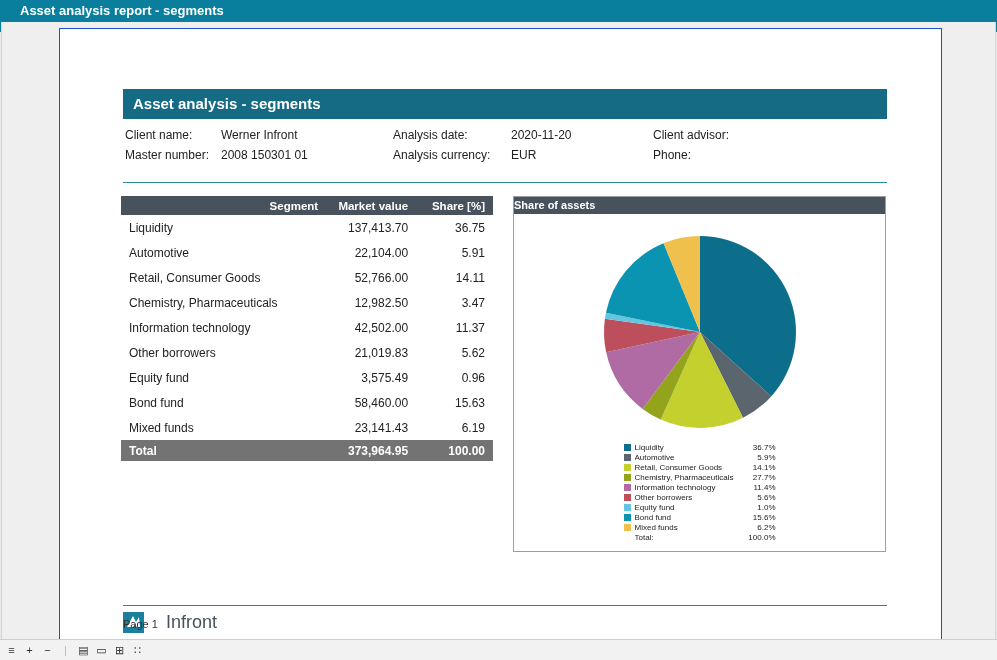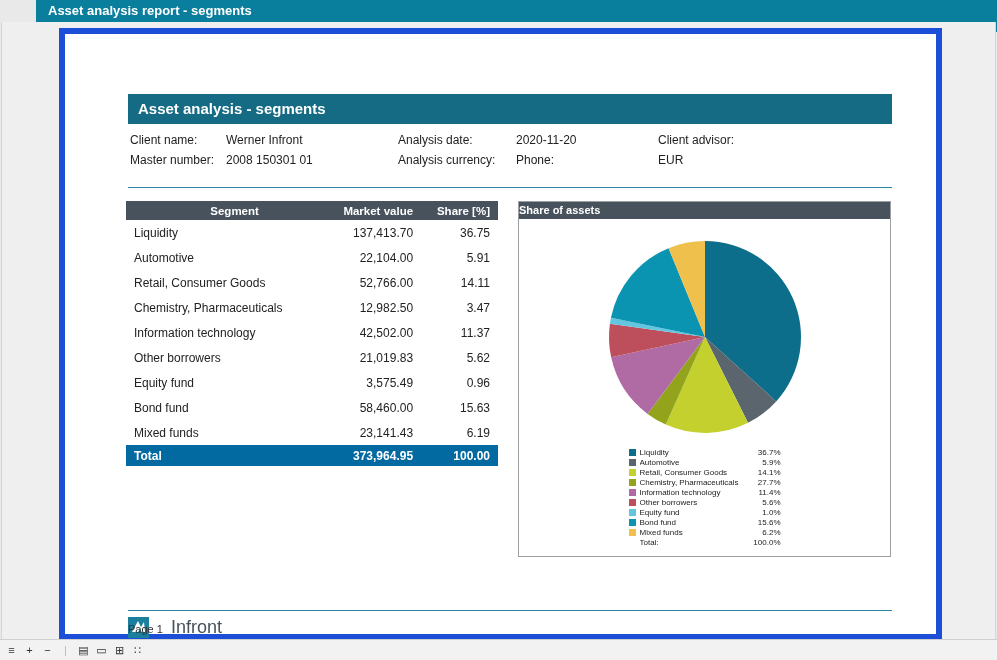--- a/index.html
+++ b/index.html
@@ -2,48 +2,48 @@
 <html><head>
 <meta charset="utf-8">
 <style>
   html,body{margin:0;padding:0}
   body{
     width:997px;height:660px;position:relative;overflow:hidden;
     font-family:"Liberation Sans",sans-serif;background:#e9e9e9;
   }
   .titlebar{
     position:absolute;top:0;left:0;right:0;height:32px;background:#0a7f9d;
-    color:#fff;font-size:13px;font-weight:bold;line-height:22px;padding-left:12px;margin-left:36px;
+    color:#fff;font-size:13px;font-weight:bold;line-height:22px;padding-left:20px;
   }
   .viewport{
     position:absolute;top:22px;left:1px;right:1px;bottom:20px;
     background:#efefef;overflow:hidden;border-left:1px solid #d6d6d6;border-right:1px solid #d6d6d6;
   }
   .page{
     position:absolute;left:57px;top:6px;width:883px;height:612px;
-    background:#fff;border:6px solid #1d4ed8;box-sizing:border-box;
+    background:#fff;border:1px solid #1d4ed8;box-sizing:border-box;
   }
   .banner{
     position:absolute;left:63px;top:60px;width:764px;height:30px;box-sizing:border-box;
     background:#156b84;color:#fff;font-size:15px;font-weight:bold;line-height:30px;padding-left:10px;
   }
   .info{position:absolute;left:65px;top:96px;width:762px;font-size:12px;color:#222}
   .info-row{display:grid;grid-template-columns:96px 172px 118px 142px 1fr;height:20px;line-height:20px}
   .rule{position:absolute;left:63px;width:764px;height:1px;background:#2a859e}
   .rule-top{top:153px}
   .rule-bottom{top:576px}
 
   .tablewrap{position:absolute;left:61px;top:167px;width:372px}
   table{width:100%;border-collapse:collapse;font-size:12px;color:#222}
   thead th{background:#47525c;color:#fff;font-weight:bold;height:19px;font-size:11.5px;padding:0}
-  thead th:first-child{text-align:center;padding-left:20px}
+  thead th:first-child{text-align:right;padding-left:20px}
   thead th.num, td.num{text-align:right;padding-right:8px}
   tbody td{height:25px;padding:0;padding-left:8px}
   tbody td.num{padding-left:0}
-  tfoot td{background:#0369a1;color:#fff;font-weight:bold;height:19px;padding-left:8px}
+  tfoot td{background:#737373;color:#fff;font-weight:bold;height:19px;padding-left:8px}
   tfoot td.num{padding-left:0}
 
   .chartpanel{
     position:absolute;left:453px;top:167px;width:373px;height:356px;box-sizing:border-box;
     border:1px solid #9aa0a4;background:#fff;
   }
   .panel-head{height:17px;background:#47525c;color:#fff;font-size:11px;font-weight:bold;line-height:17px;padding-left:0}
   .panel-body{position:relative;height:336px}
   svg.pie{display:block;margin:18px auto 0}
   .legend{width:152px;margin:10px auto 0;font-size:8px;color:#222}
@@ -83,22 +83,22 @@
         <span>Client name:</span>
         <span>Werner Infront</span>
         <span>Analysis date:</span>
         <span>2020-11-20</span>
         <span>Client advisor:</span>
       </div>
       <div class="info-row">
         <span>Master number:</span>
         <span>2008 150301 01</span>
         <span>Analysis currency:</span>
+        <span>EUR</span>
         <span>Phone:</span>
-        <span>EUR</span>
       </div>
     </div>
 
     <div class="rule rule-top"></div>
 
     <div class="tablewrap">
       <table>
         <thead>
           <tr>
             <th>Segment</th>

